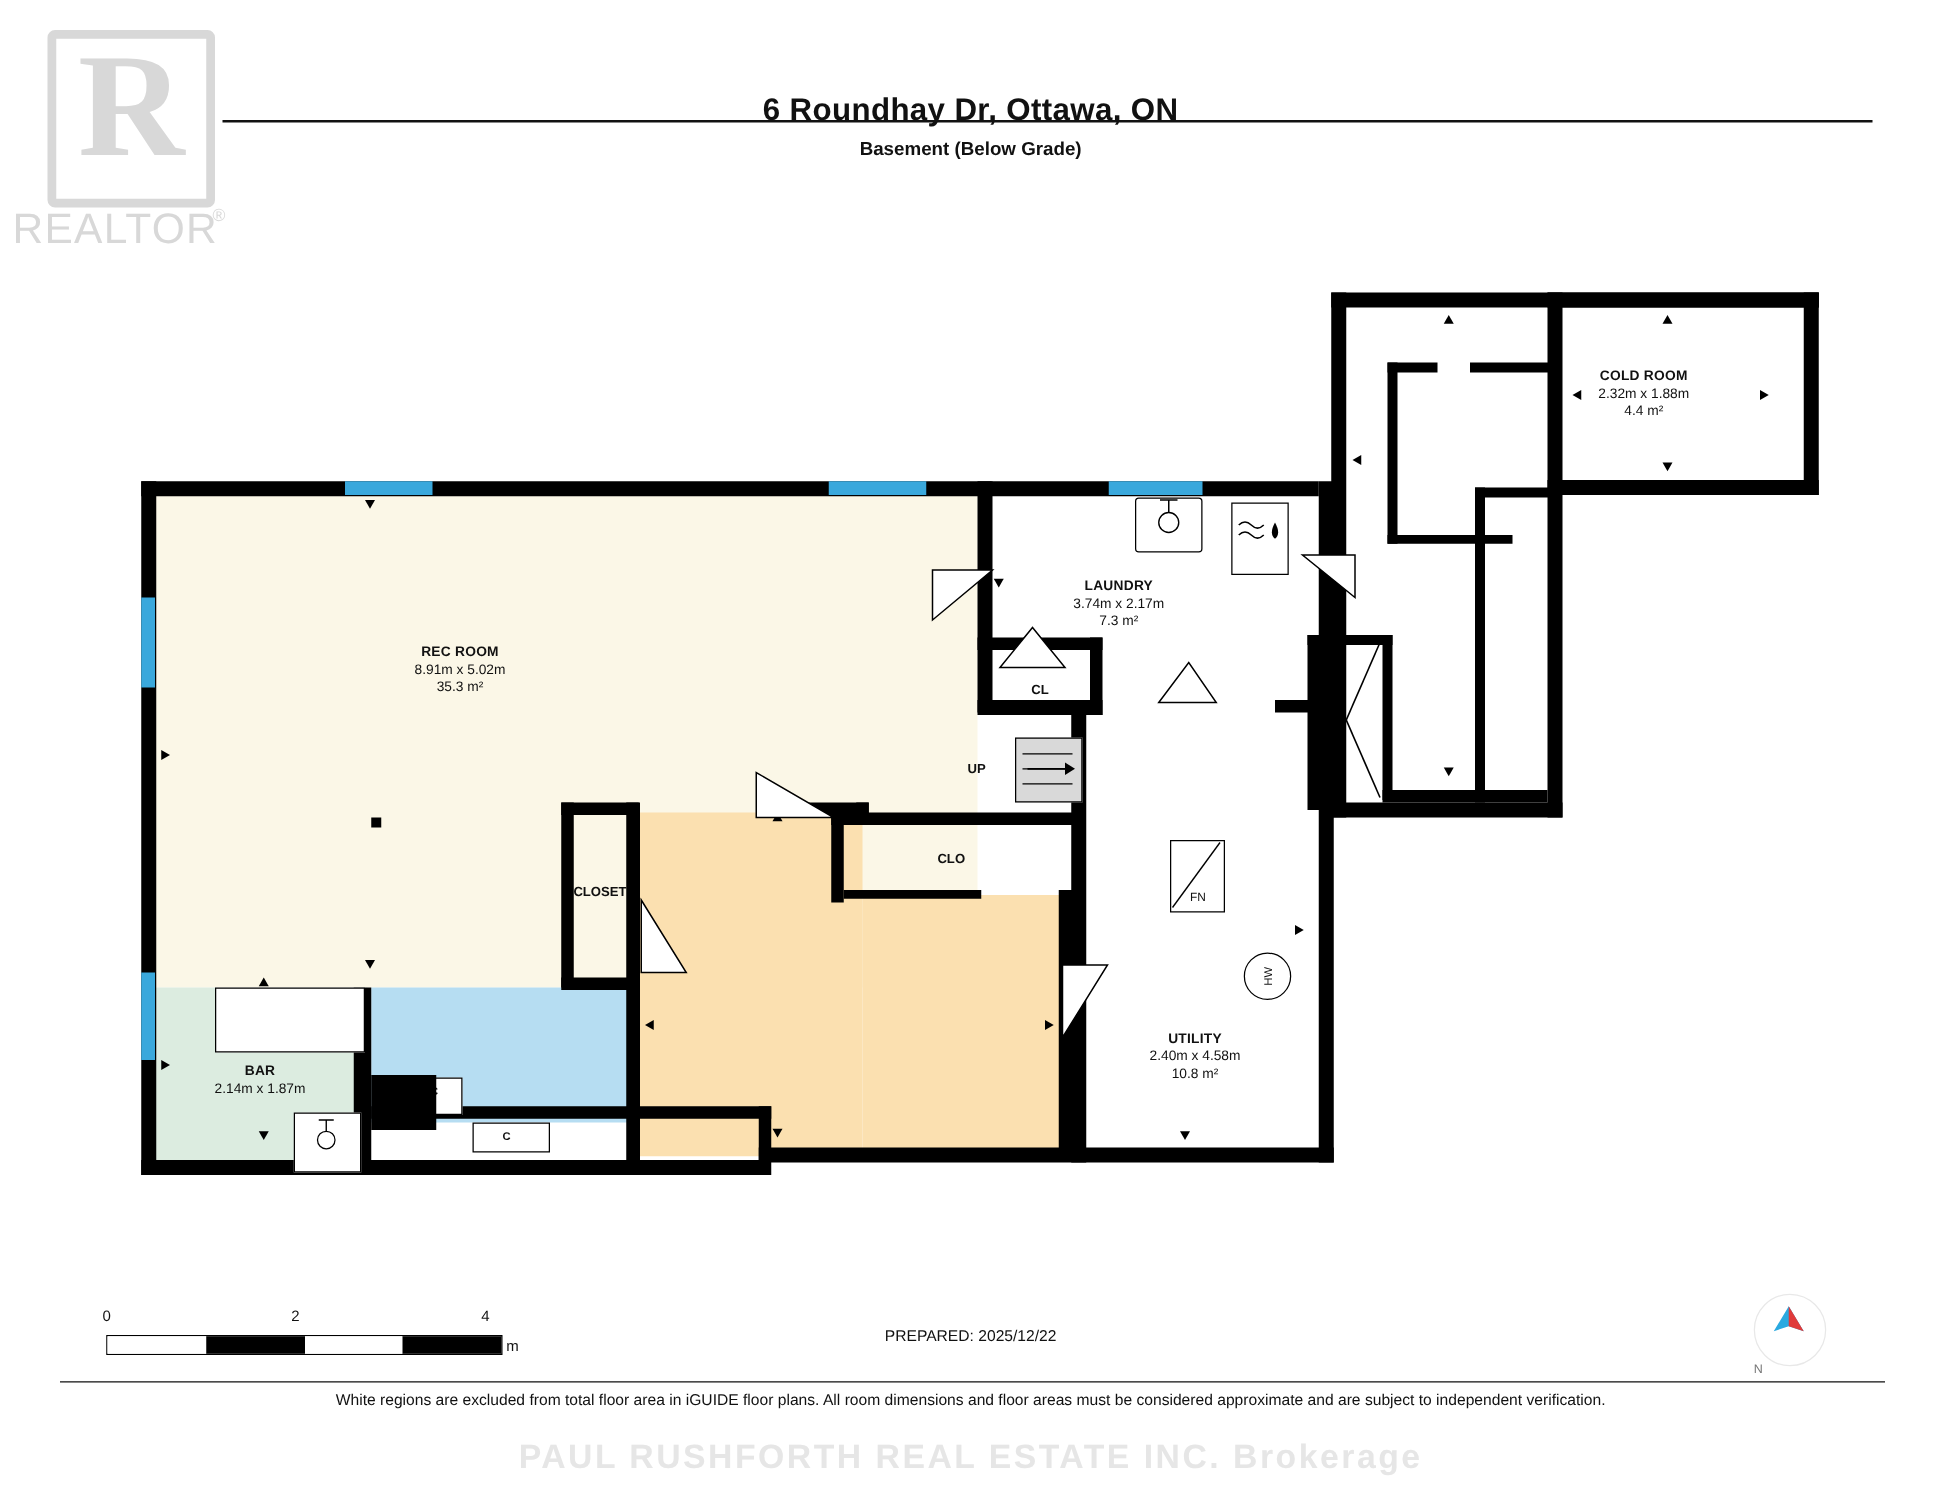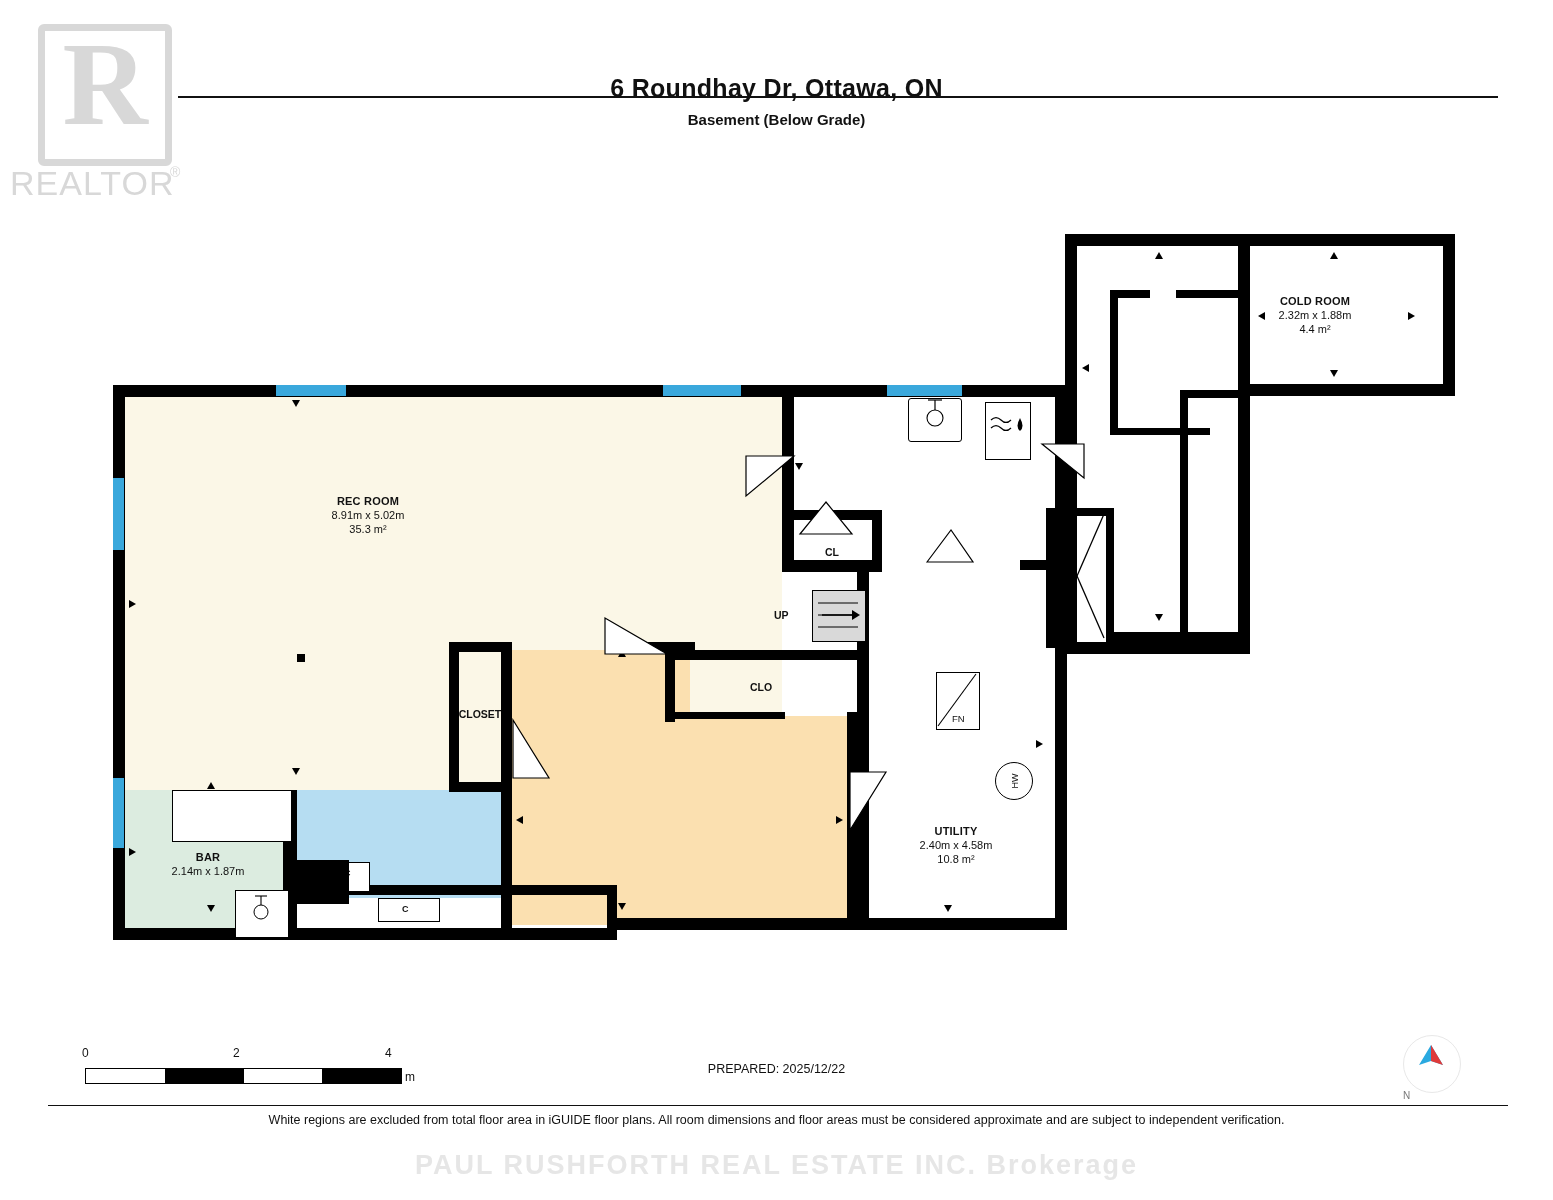--- a/index.html
+++ b/index.html
@@ -378,26 +378,31 @@
   </svg>
 
   <div class="fixture" style="left:340px; top:862px; width:28px; height:28px;"></div>
   <div class="label" style="left:344px; top:866px; font-size:9px; font-weight:bold;">C</div>
   <div class="fixture" style="left:378px; top:898px; width:60px; height:22px;"></div>
   <div class="label" style="left:402px; top:902px; font-size:9px; font-weight:bold;">C</div>
   <div class="wall" style="left:297px; top:860px; width:52px; height:44px;"></div>
 
   <div style="position:absolute; left:297px; top:654px; width:8px; height:8px; background:#000;"></div>
 
-  <div class="label" style="left:268px; top:494px; width:200px;">
+  <div class="label" style="left:268px; top:515px; width:200px;">
     <div class="name">REC ROOM</div>
     <div class="dim">8.91m x 5.02m</div>
     <div class="area">35.3 m²</div>
   </div>
 
+  <div class="label" style="left:795px; top:462px; width:200px;">
+    <div class="name">LAUNDRY</div>
+    <div class="dim">3.74m x 2.17m</div>
+    <div class="area">7.3 m²</div>
+  </div>
 
 
   <div class="label" style="left:1240px; top:294px; width:150px;">
     <div class="name">COLD ROOM</div>
     <div class="dim">2.32m x 1.88m</div>
     <div class="area">4.4 m²</div>
   </div>
 
 
 

